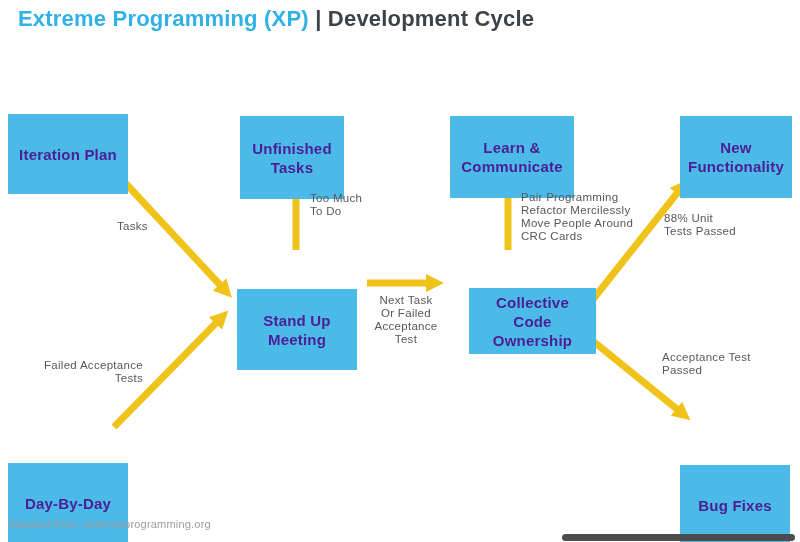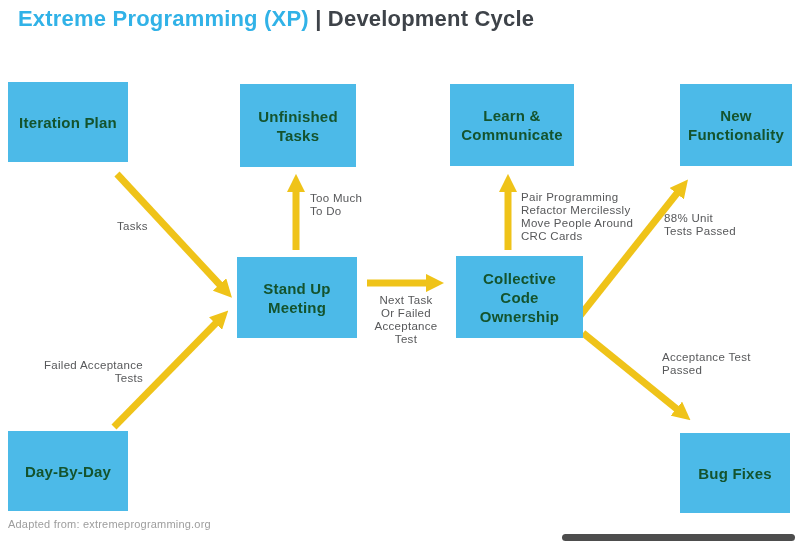--- a/index.html
+++ b/index.html
@@ -6,31 +6,32 @@
   #canvas{
     position:relative;width:800px;height:542px;background:#ffffff;
     font-family:"Liberation Sans",sans-serif;overflow:hidden;
   }
   
   #title{position:absolute;left:18px;top:6px;font-size:22px;font-weight:bold;letter-spacing:0.2px;white-space:nowrap;}
   #title .t-blue{color:var(--title_blue);}
   #title .t-dark{color:var(--title_dark);margin-left:0;}
   
   .node{
-    position:absolute;background:var(--box_blue);color:#14532d;
+    position:absolute;background:var(--box_blue);color:#4c1d95;
     display:flex;align-items:center;justify-content:center;text-align:center;
     font-size:15px;font-weight:bold;letter-spacing:0.2px;line-height:19px;
     white-space:pre-line;
+    margin-top:32px;
   }
   .n0{left:8px;top:82px;width:120px;height:80px;}
-  .n1{left:240px;top:84px;width:116px;height:83px;}
+  .n1{left:240px;top:84px;width:104px;height:83px;}
   .n2{left:450px;top:84px;width:124px;height:82px;}
   .n3{left:680px;top:84px;width:112px;height:82px;}
   .n4{left:237px;top:257px;width:120px;height:81px;}
-  .n5{left:456px;top:256px;width:127px;height:82px;}
+  .n5{left:469px;top:256px;width:127px;height:66px;}
   .n6{left:8px;top:431px;width:120px;height:80px;}
   .n7{left:680px;top:433px;width:110px;height:80px;}
   
   .edge-label{
     position:absolute;font-size:11.5px;line-height:13px;color:var(--label_gray);
     letter-spacing:0.3px;white-space:pre-line;
   }
   .e-tasks{left:117px;top:220px;}
   .e-toomuch{left:310px;top:192px;}
   .e-nexttask{left:366px;top:294px;width:80px;text-align:center;}

